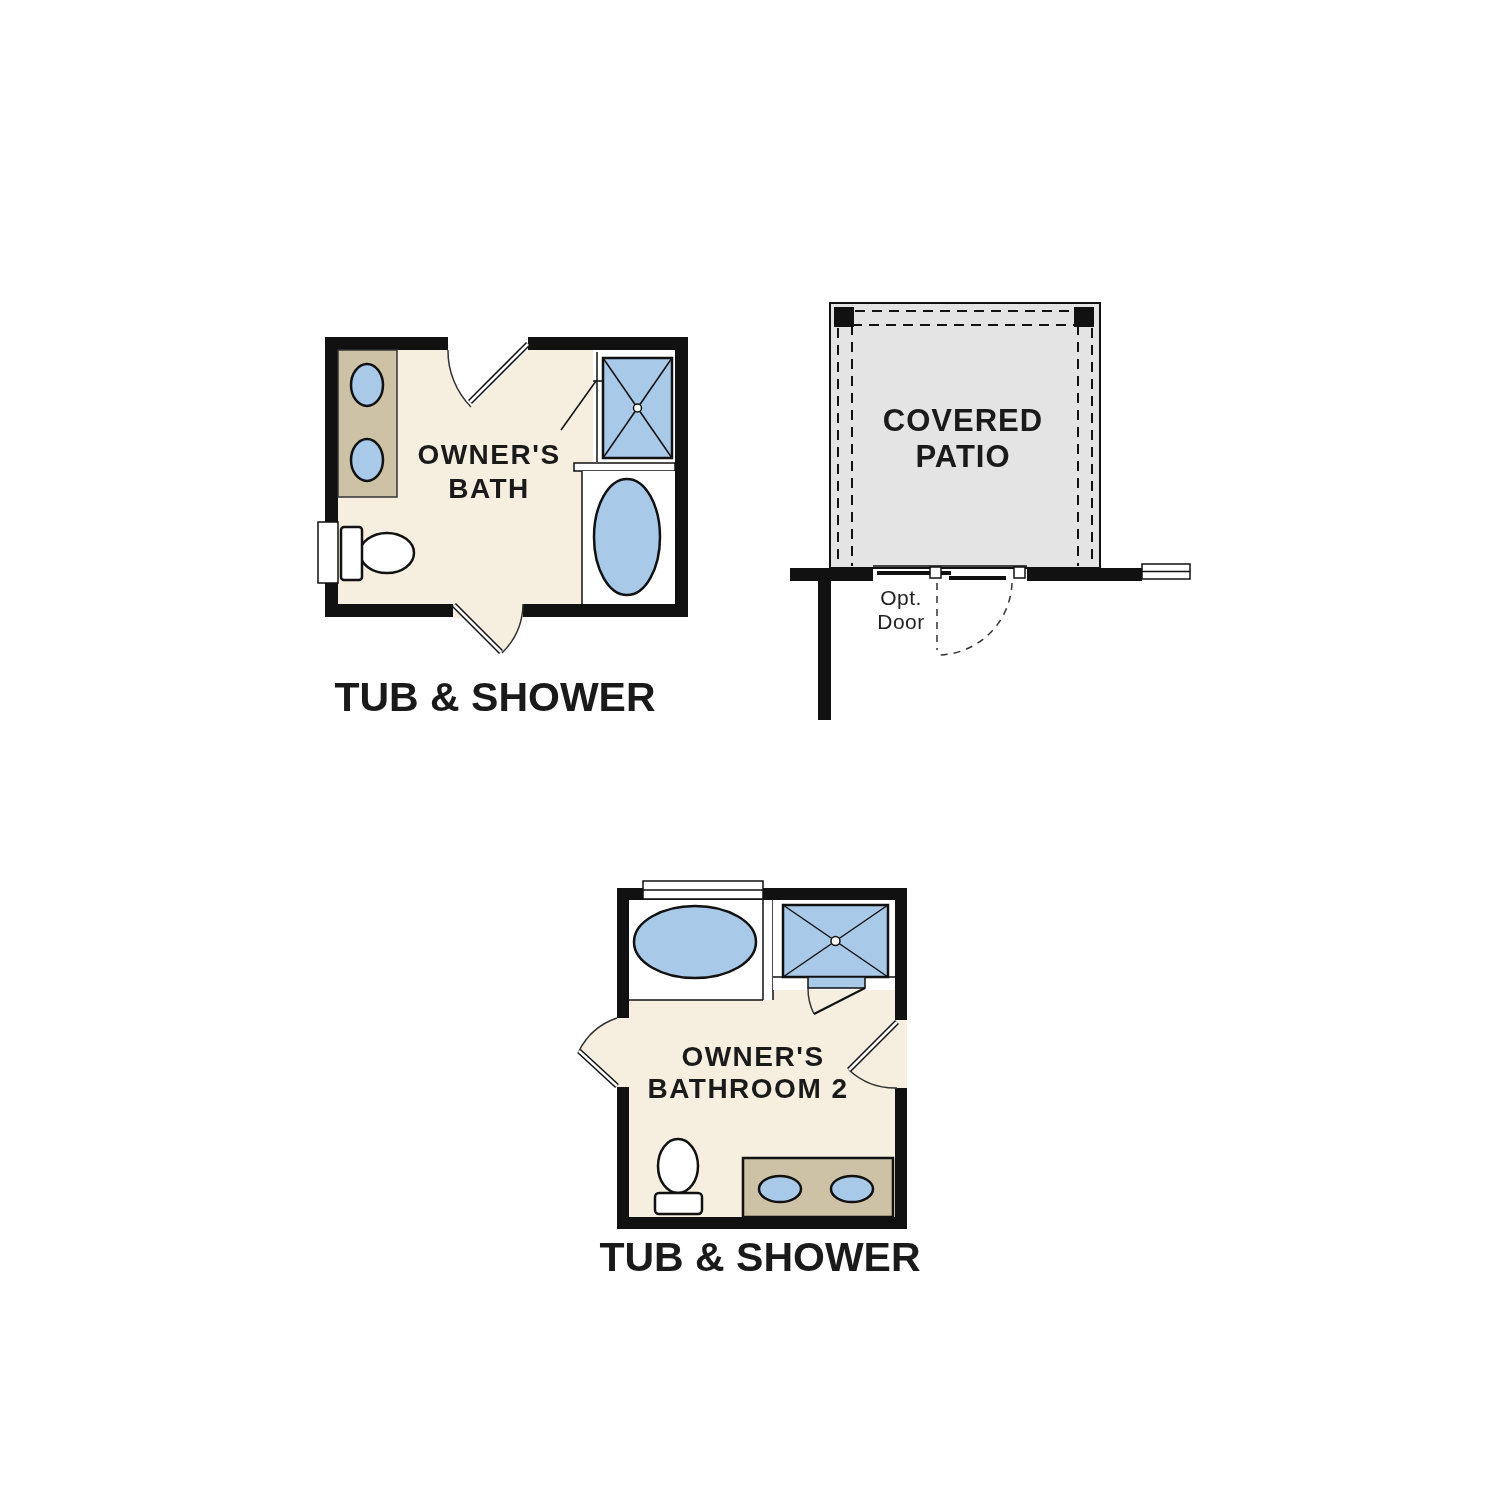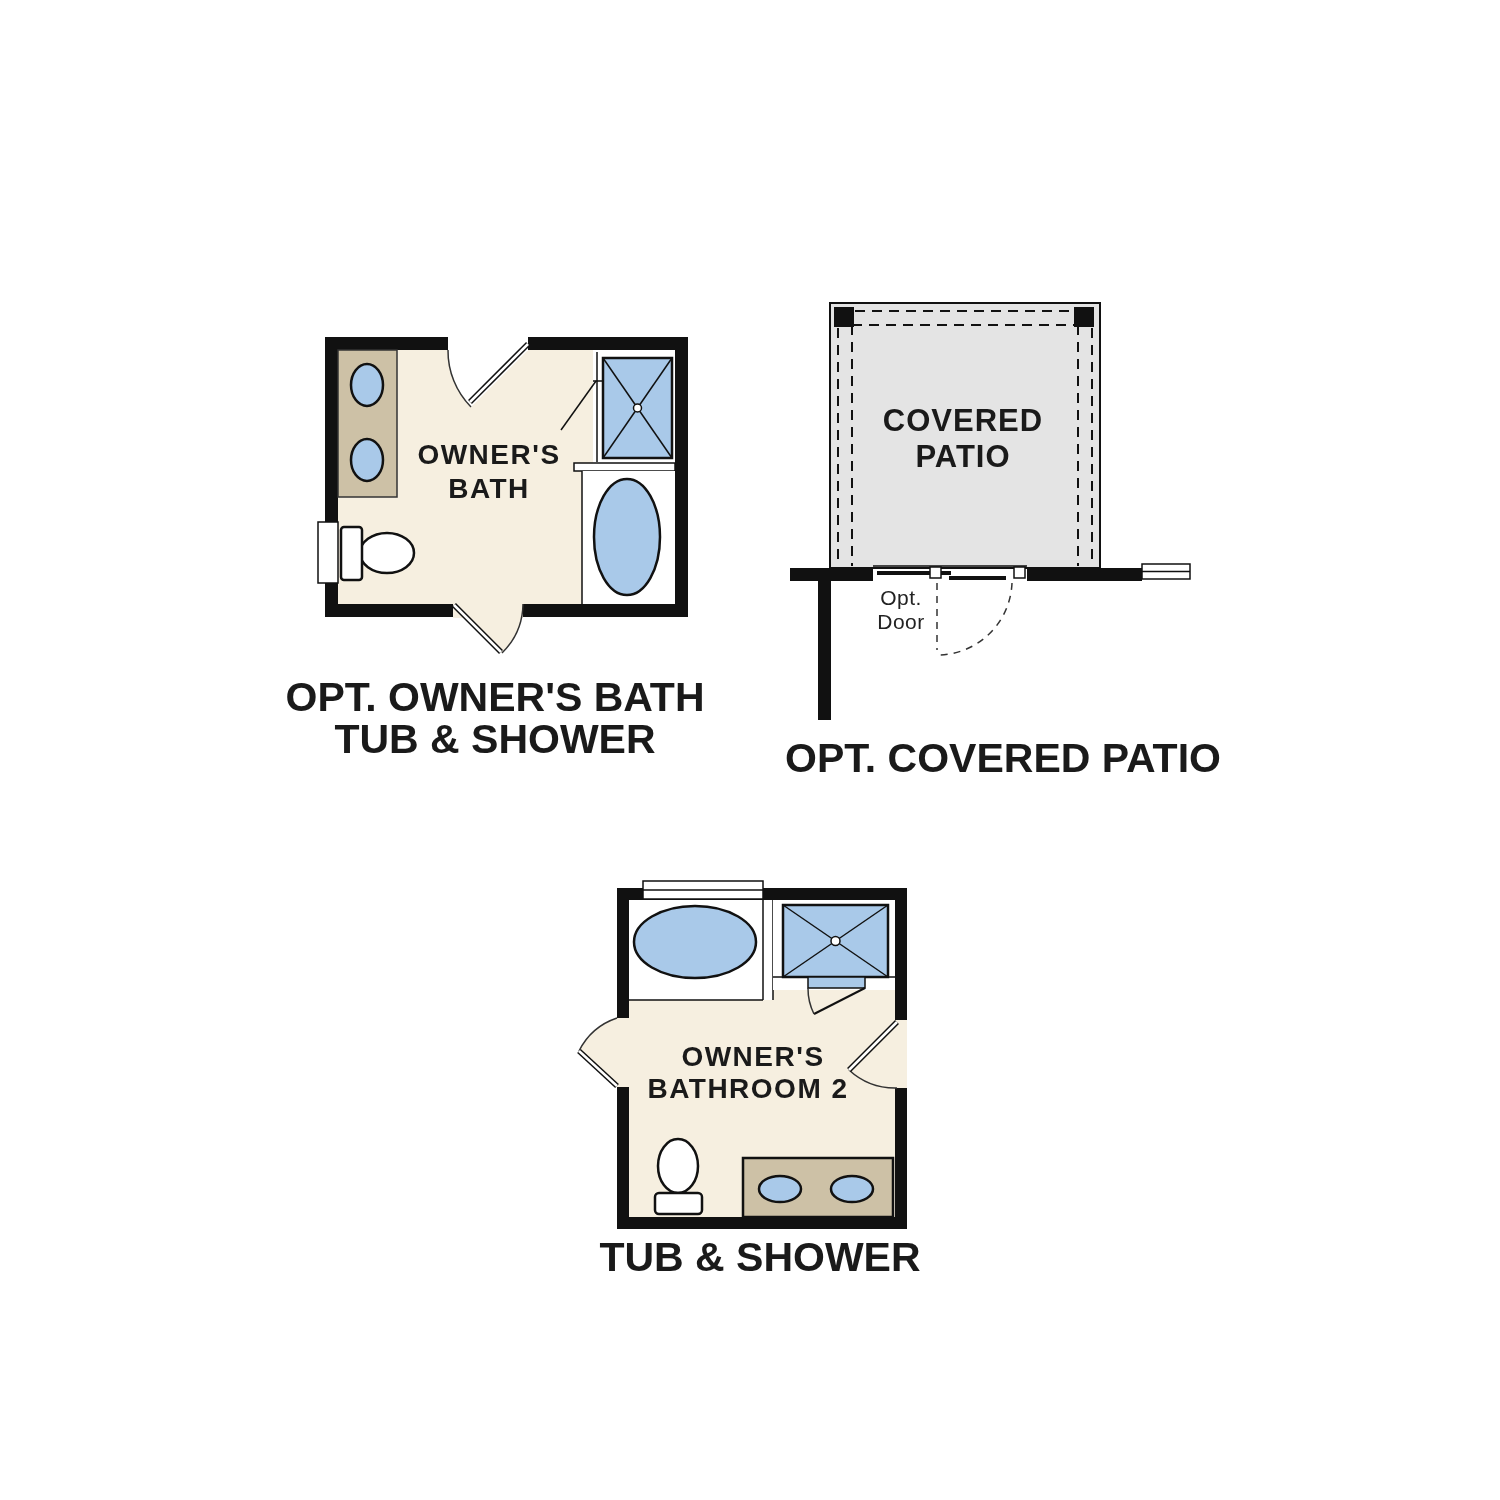--- a/index.html
+++ b/index.html
@@ -78,21 +78,20 @@
 
     <rect class="jamb" x="318" y="522" width="20" height="61"></rect>
     <ellipse class="white-fix" cx="387" cy="553" rx="27" ry="20"></ellipse>
     <rect class="white-fix" x="341" y="527" width="21" height="53" rx="3"></rect>
 
     <text class="room-label" x="489" y="464">OWNER'S</text>
     <text class="room-label" x="489" y="498">BATH</text>
   </svg>
 
   <div class="caption" style="left:250px;top:676px;width:490px;">
-    <div>OPT. OWNER'S BATH</div>
     <div>TUB &amp; SHOWER</div>
   </div>
 
   <svg class="plan-svg" style="left:765px;top:295px;" width="440" height="440" viewBox="765 295 440 440">
 
     <rect x="830" y="303" width="270" height="265" fill="var(--patio_gray)" stroke="var(--wall)" stroke-width="2"></rect>
 
     <line class="dash" x1="838" y1="311" x2="1092" y2="311"></line>
     <line class="dash" x1="852" y1="325" x2="1078" y2="325"></line>
     <line class="dash" x1="838" y1="311" x2="838" y2="566"></line>
@@ -116,23 +115,20 @@
 
     <rect class="jamb" x="1142" y="564" width="48" height="15"></rect>
     <line class="thin" x1="1142" y1="571.5" x2="1190" y2="571.5"></line>
 
     <text class="room-label-lg" x="963" y="431">COVERED</text>
     <text class="room-label-lg" x="963" y="467">PATIO</text>
     <text class="door-label" x="901" y="605">Opt.</text>
     <text class="door-label" x="901" y="629">Door</text>
   </svg>
 
-  <div class="caption" style="left:763px;top:737px;width:480px;">
-    <div>OPT. COVERED PATIO</div>
-  </div>
 
   <svg class="plan-svg" style="left:560px;top:870px;" width="360" height="370" viewBox="560 870 360 370">
 
     <rect class="wall" x="617" y="888" width="290" height="341"></rect>
     <rect class="floor" x="629" y="900" width="266" height="317"></rect>
 
     <rect class="white-zone" x="629" y="900" width="144" height="100"></rect>
     <line class="thin" x1="629" y1="1000" x2="763" y2="1000"></line>
     <line class="thin" x1="763" y1="900" x2="763" y2="1000"></line>
     <line class="thin" x1="773" y1="900" x2="773" y2="1000"></line>

